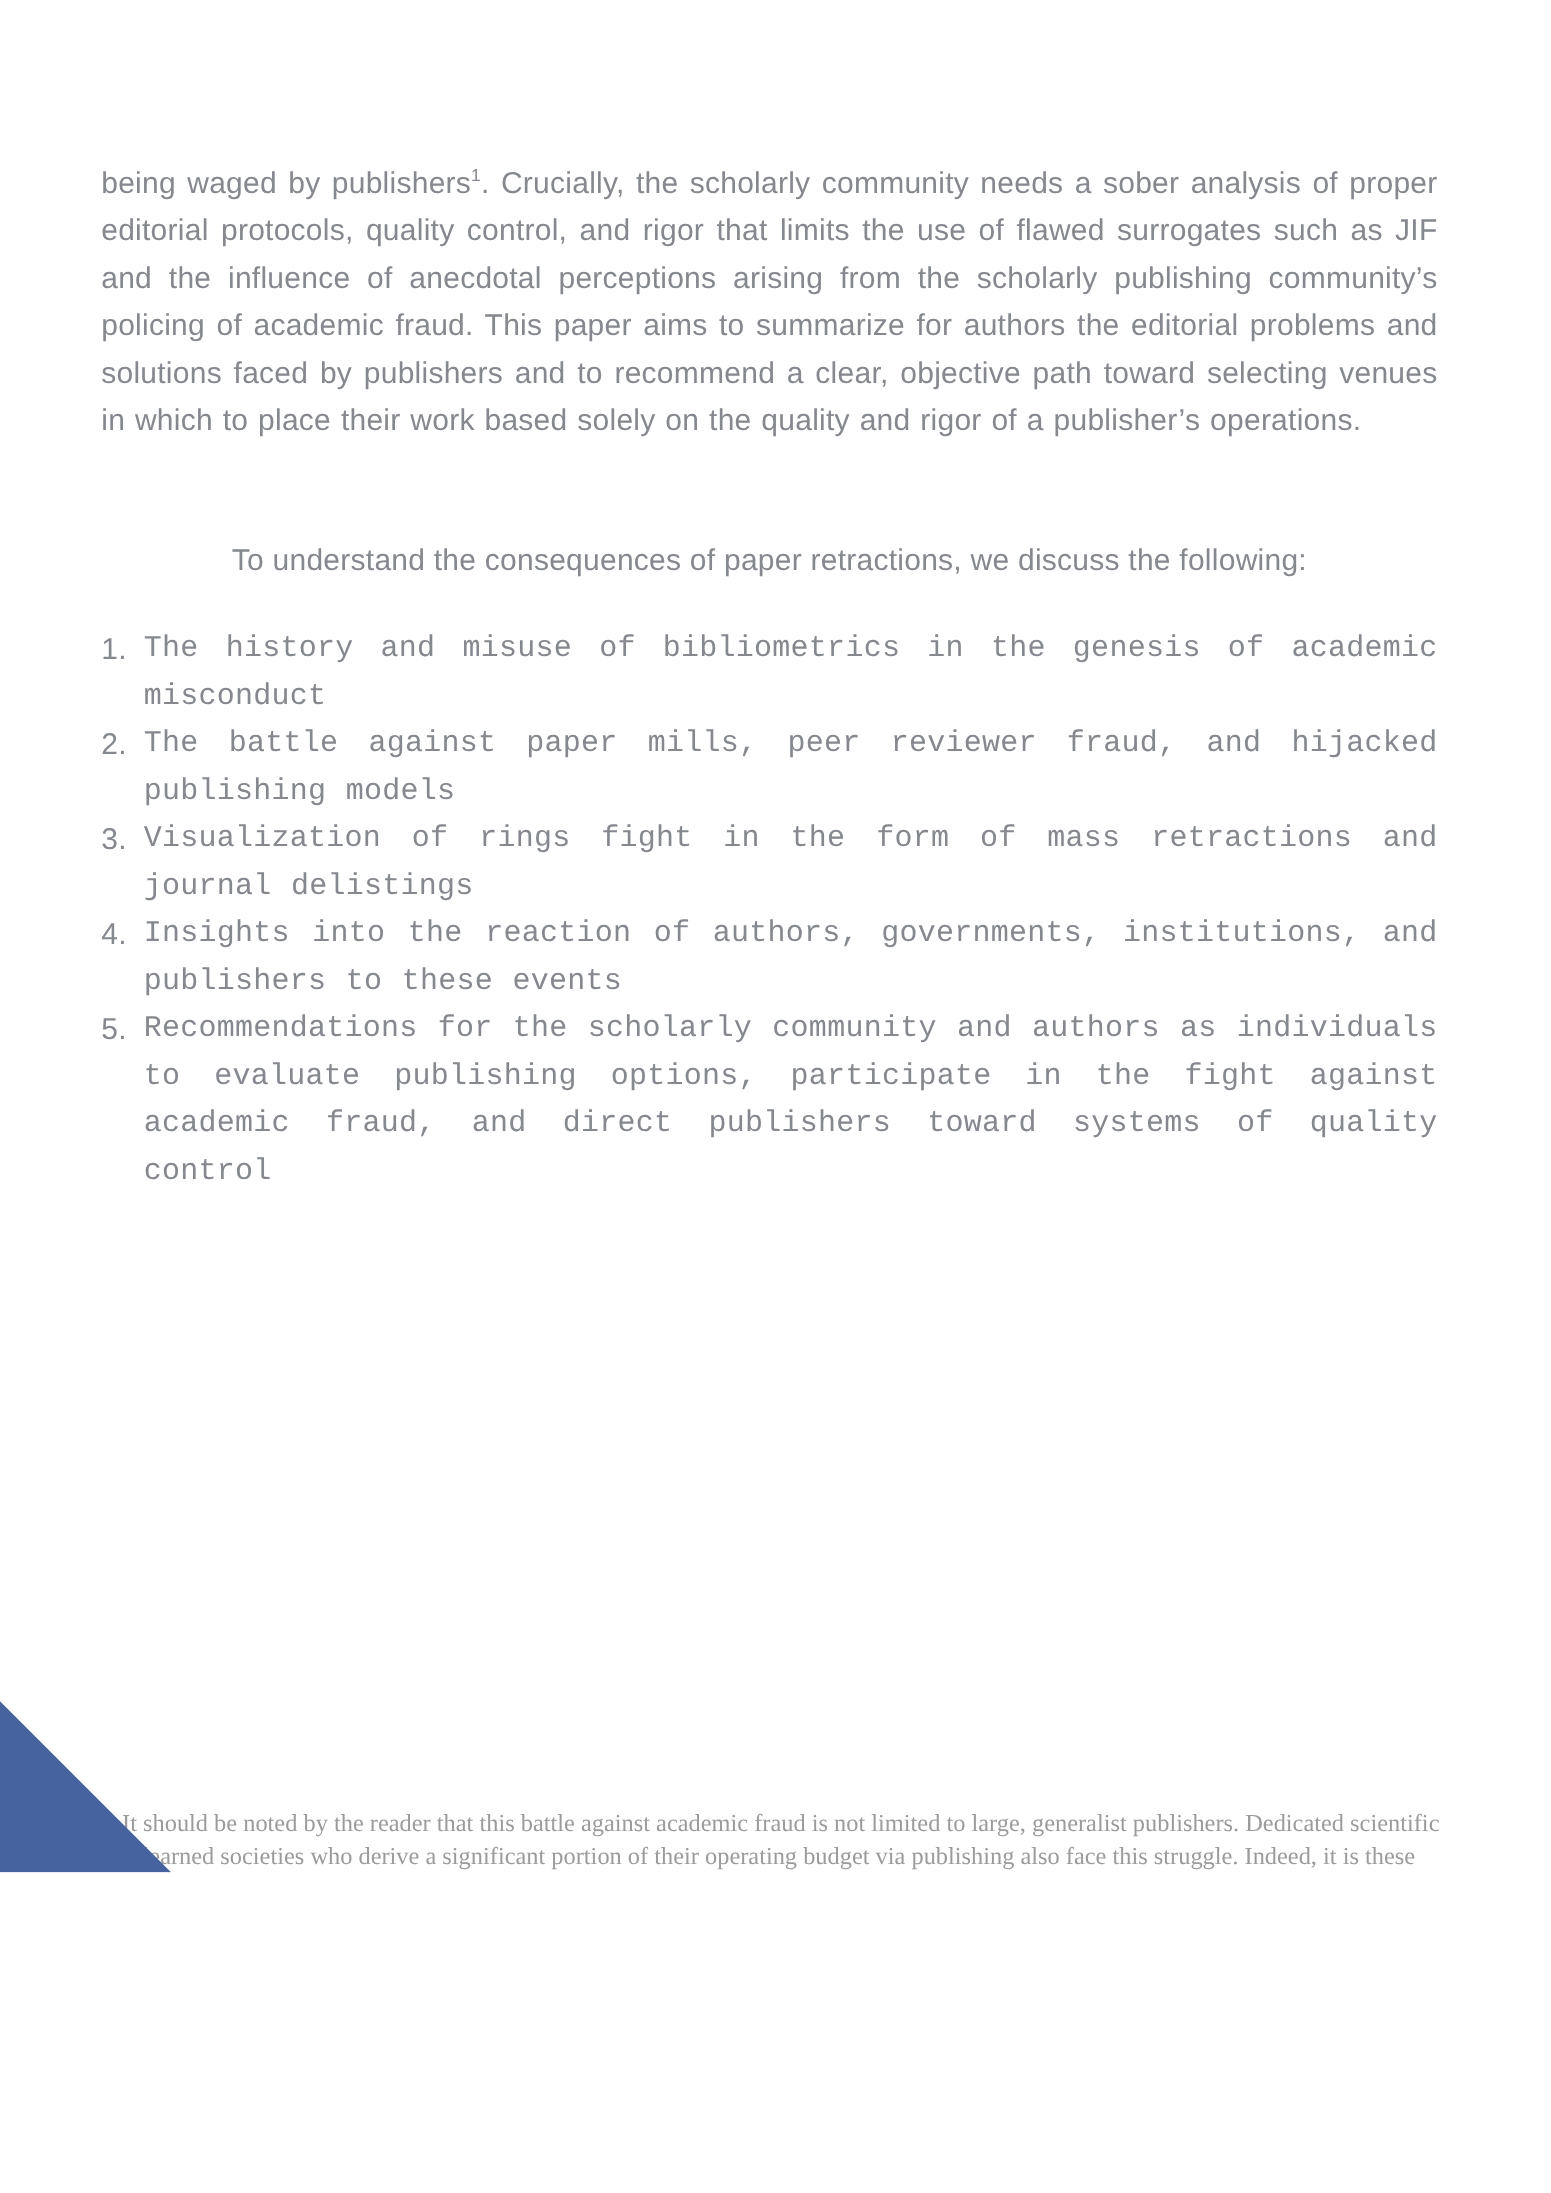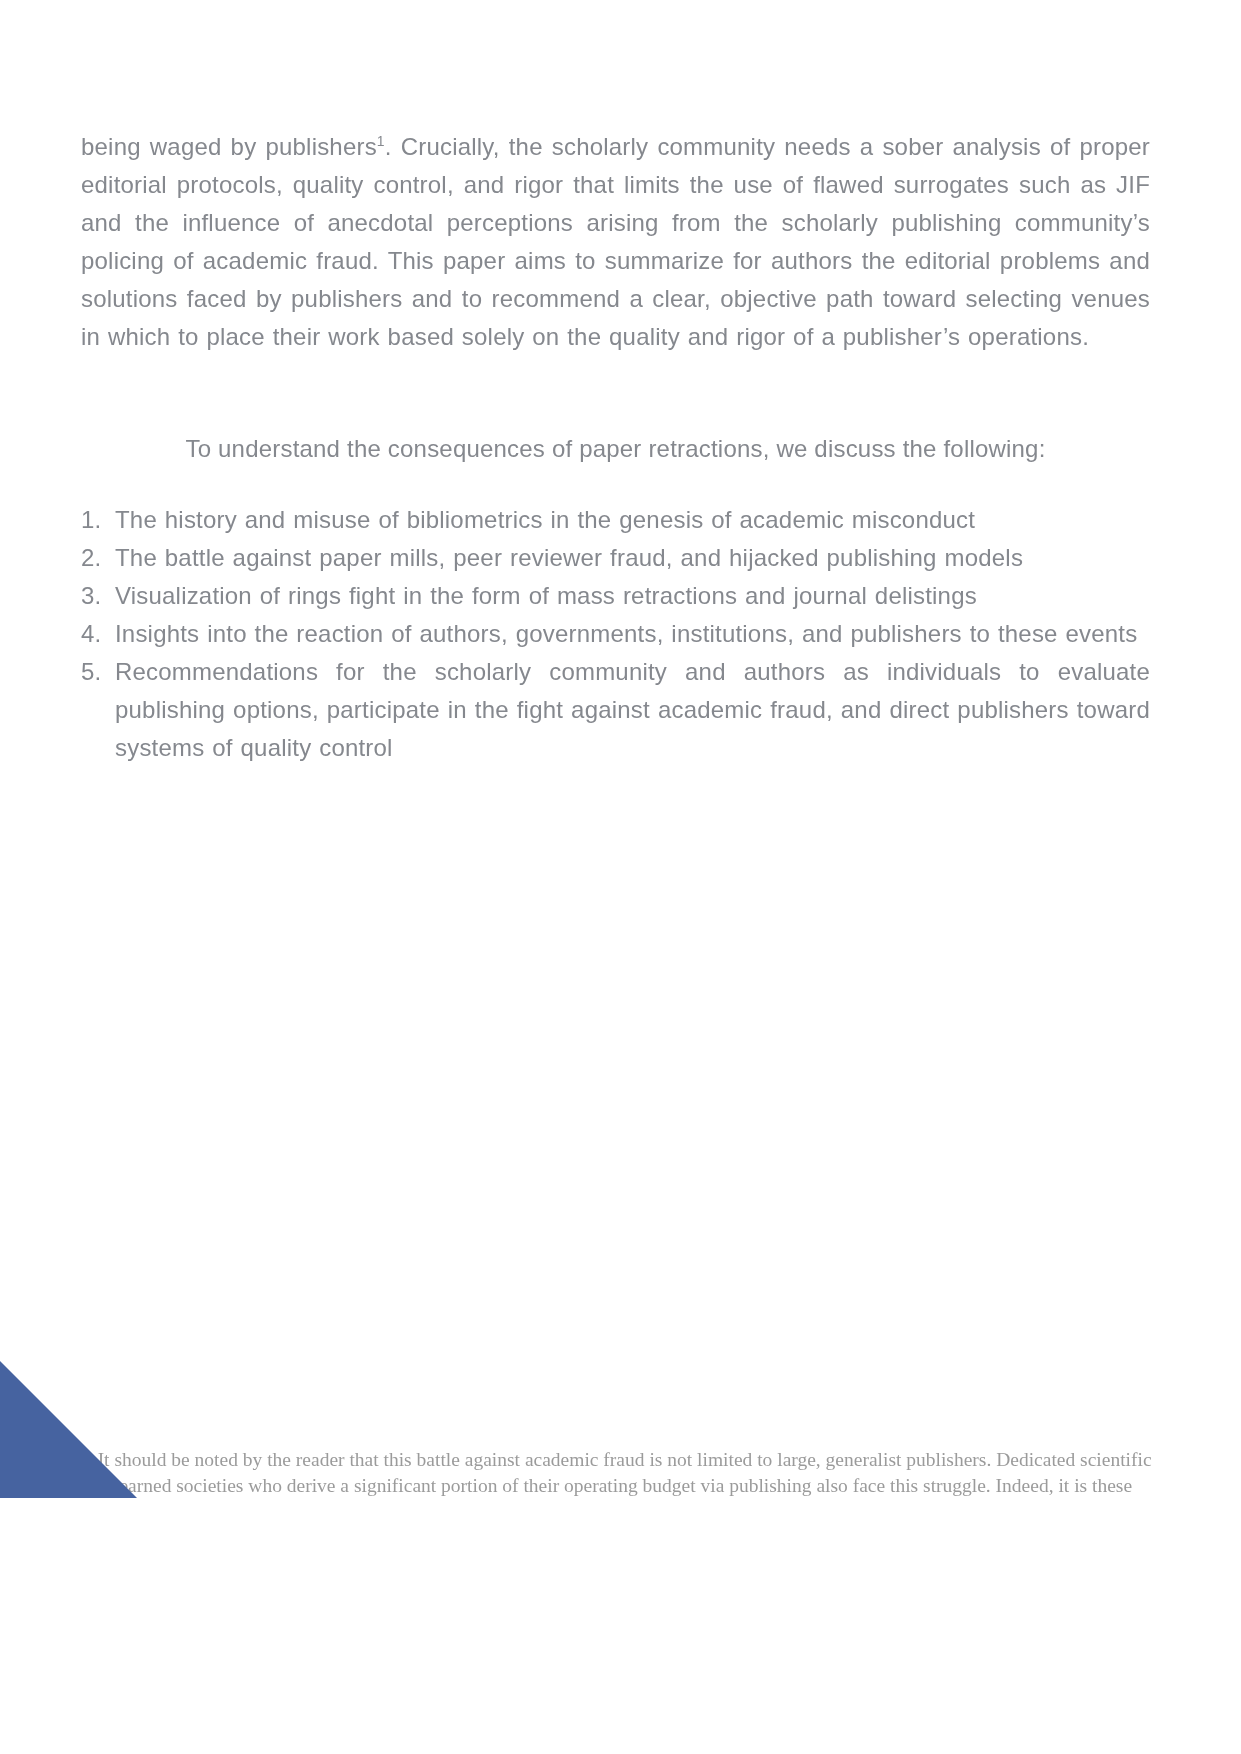--- a/index.html
+++ b/index.html
@@ -61,20 +61,21 @@
     letter-spacing: 0.2px;
   }
   .list-text {
     flex: 1 1 auto;
     font-size: 24px;
     line-height: 38px;
     color: #85888e;
     letter-spacing: 0.2px;
     word-spacing: 1px;
     text-align: justify;
+    font-family: Liberation Mono, monospace;
   }
   .footnote {
     position: absolute;
     left: 81px;
     right: 66px;
     top: 1447px;
     margin: 0;
     font-family: "Liberation Serif", "DejaVu Serif", serif;
     font-size: 19.5px;
     line-height: 26px;

